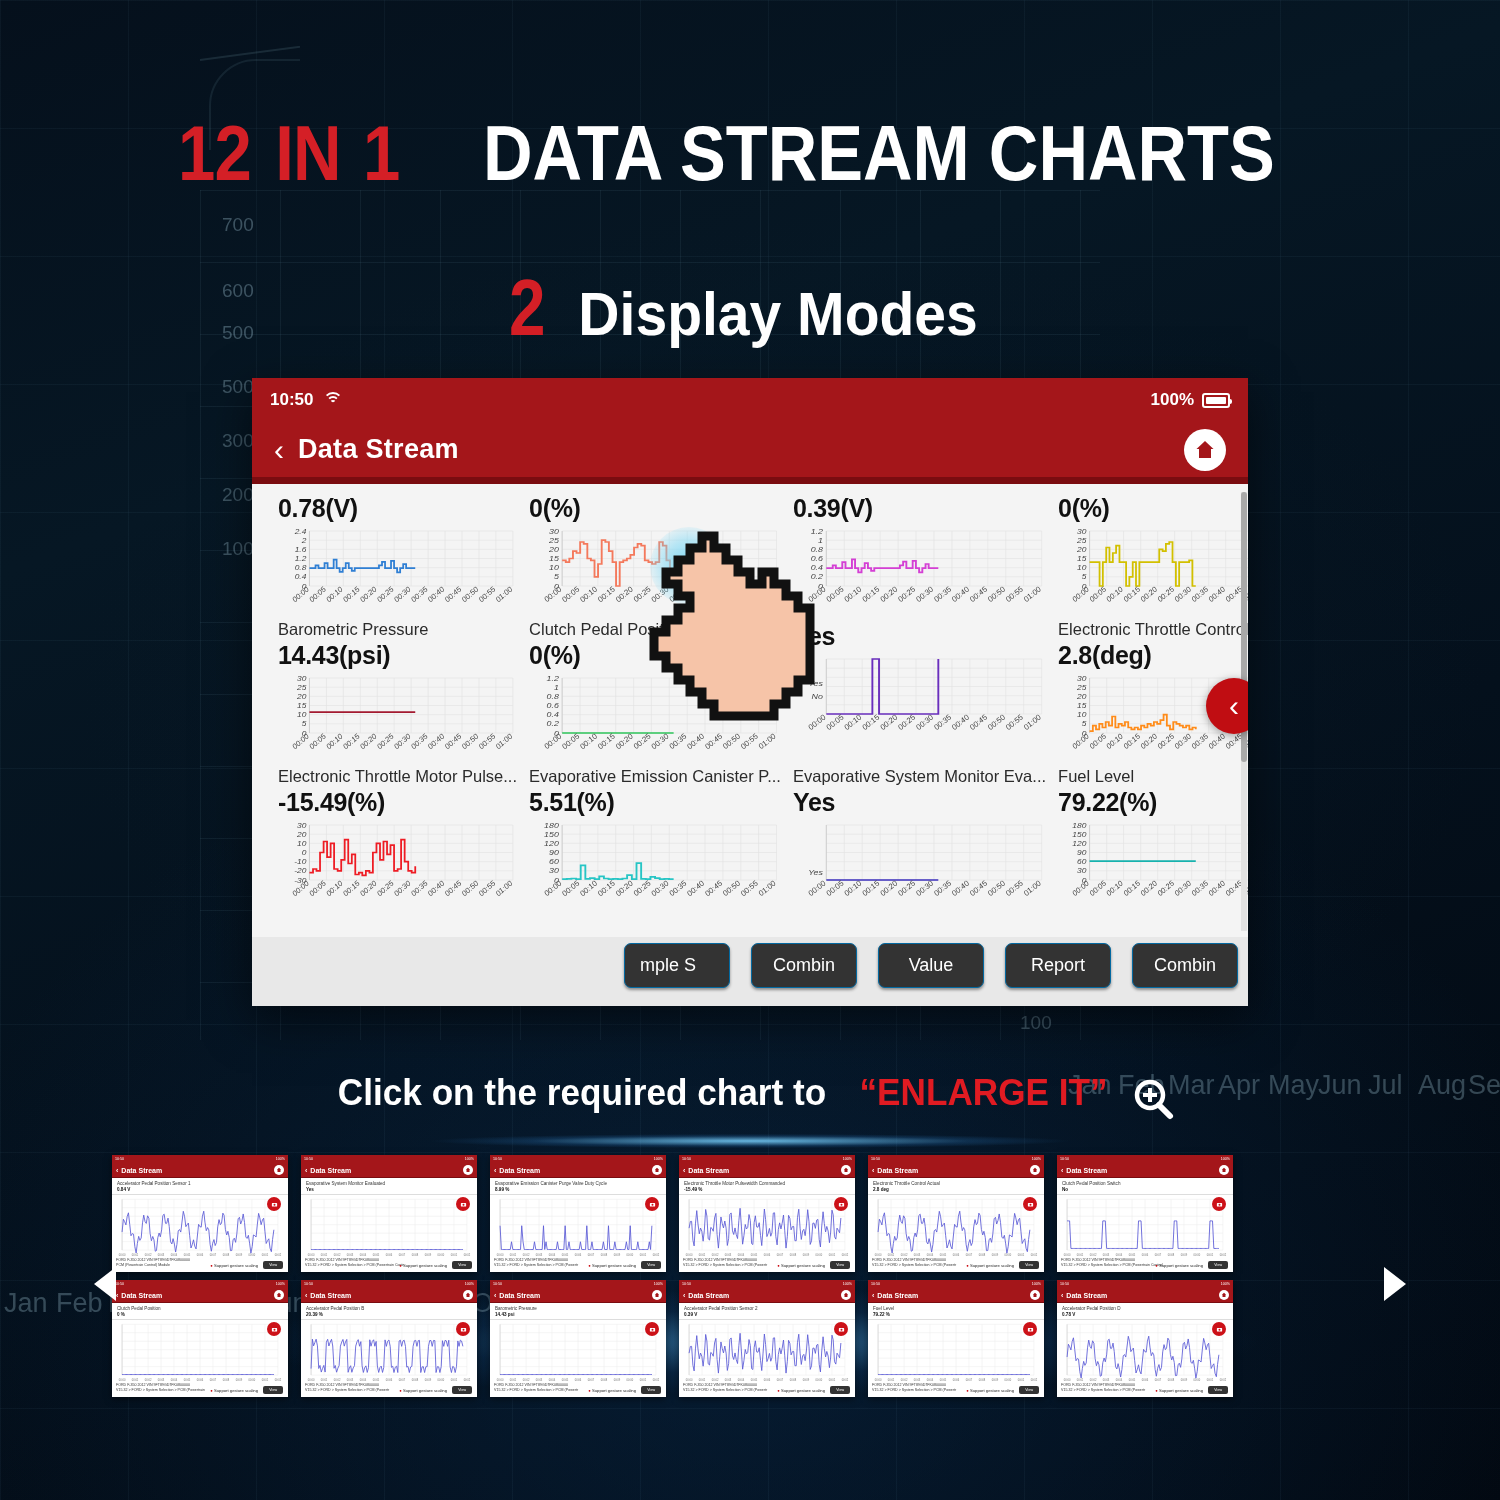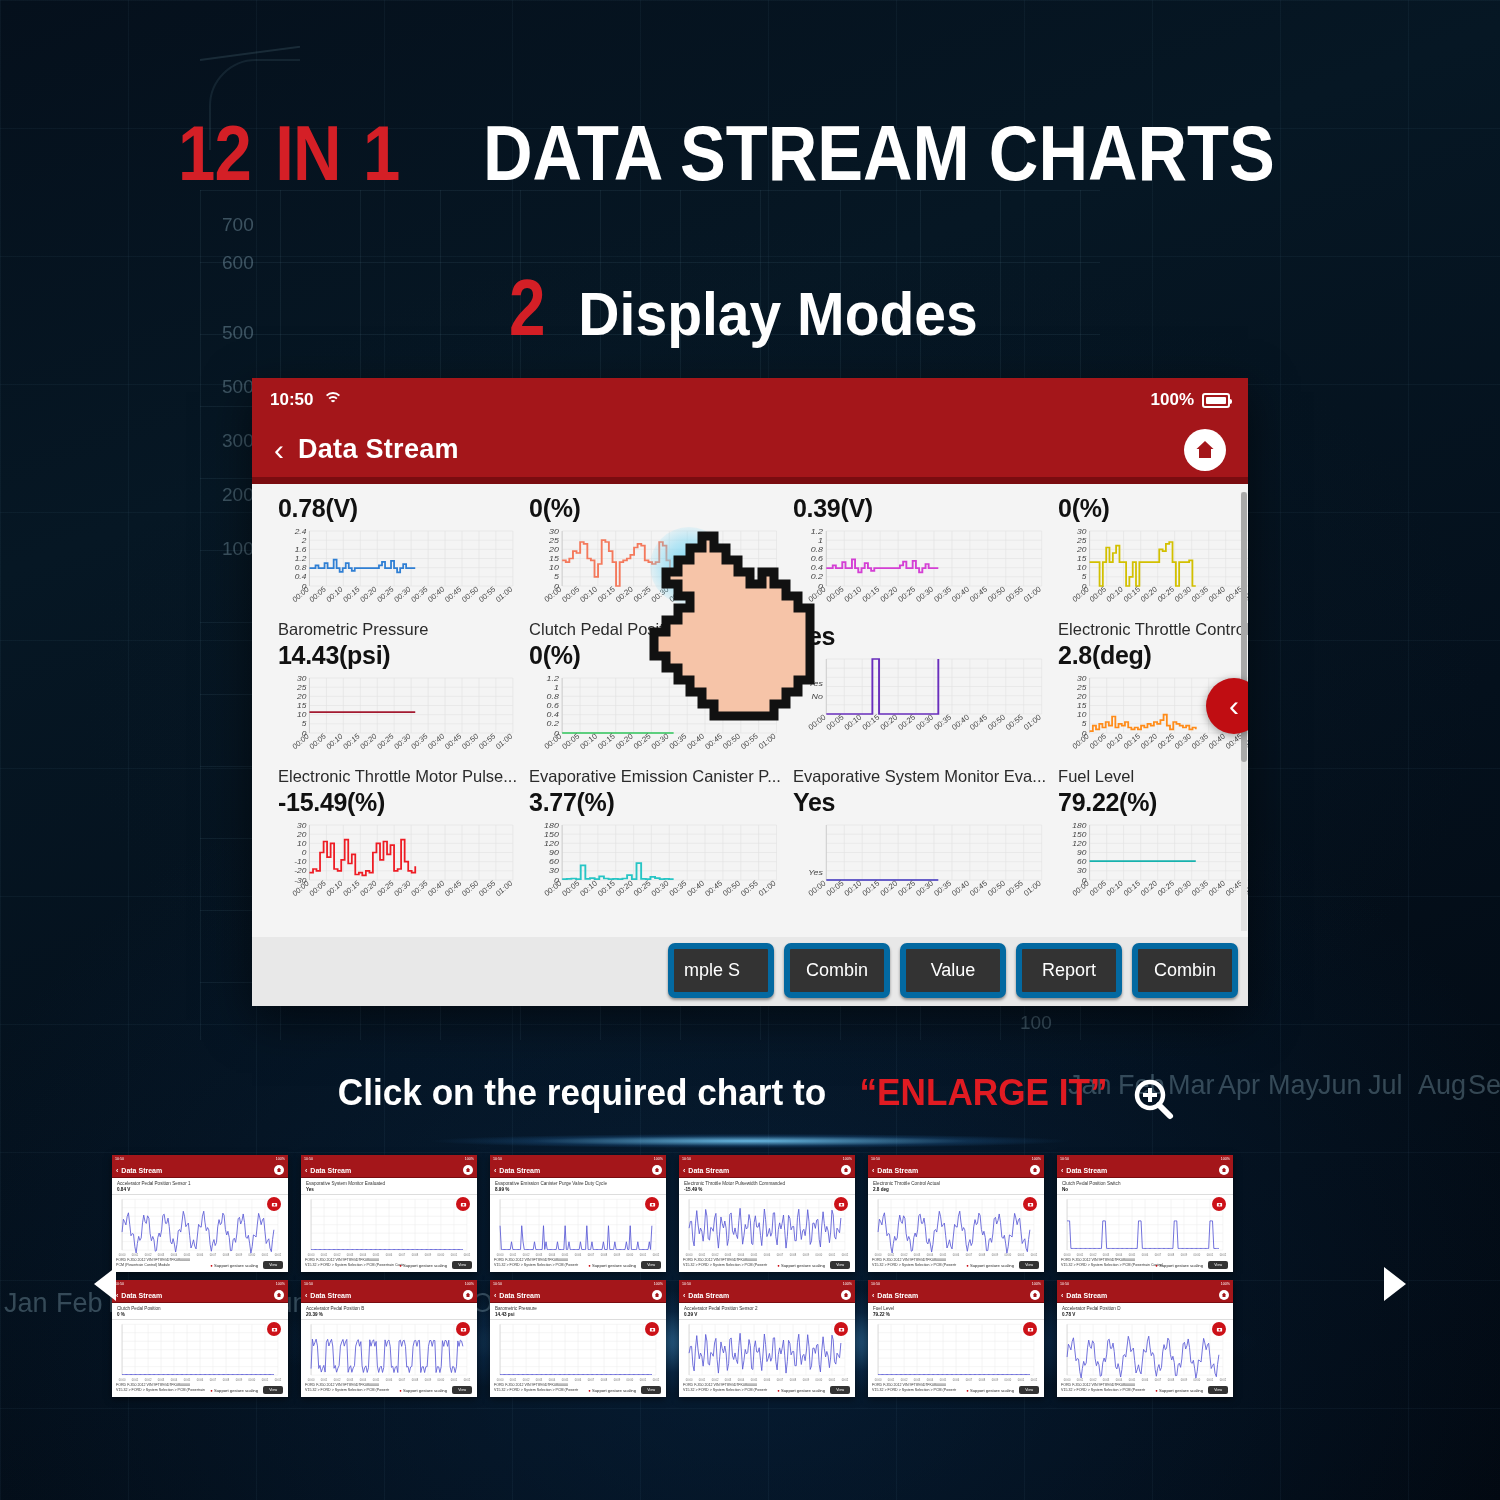--- a/index.html
+++ b/index.html
@@ -152,24 +152,24 @@
 
   #bottombar {
     height: 69px; background: #e8e8e8; position: relative; display: flex; align-items: center;
   }
   #veh-info { padding-left: 14px; font-size: 17px; color: #333; line-height: 1.55; white-space: nowrap;}
   #veh-info .ln2 { font-size: 18px; }
   #btn-row {
     position: absolute; right: 10px; top: 6px; display: flex; gap: 10px; align-items: center;
   }
   .tbtn {
-    background: #333333; color: #fff; border: 6px solid #0369a1; border-radius: 7px;
+    background: #333333; color: #fff; border: 1px solid #0369a1; border-radius: 7px;
     font-size: 18px; padding: 11px 0; width: 106px; text-align: center;
     box-shadow: 0 2px 3px rgba(0,0,0,0.4);
-    overflow: hidden; white-space: nowrap;
+    overflow: hidden; white-space: nowrap; margin-left: 11px;
   }
   .tbtn.clipped { width: 106px; text-indent: -18px; }
 
   
   #hand { position: absolute; left: 648px; top: 530px; width: 180px; height: 200px; }
   #touch-glow {
     position: absolute; left: 650px; top: 527px; width: 78px; height: 78px; border-radius: 50%;
     background: radial-gradient(circle, rgba(120,215,245,0.95) 0%, rgba(120,215,245,0.5) 45%, rgba(120,215,245,0.12) 72%, rgba(120,215,245,0) 100%);
   }
 
@@ -248,21 +248,21 @@
   <path d="M 1240,820 L 1500,900" stroke="rgba(150,195,215,0.14)" stroke-width="2" fill="none"></path>
   <path d="M 1300,1420 Q 1400,1380 1500,1430" stroke="rgba(150,195,215,0.16)" stroke-width="2" fill="none"></path>
   <path d="M 200,60 L 350,40 L 520,90 L 700,30" stroke="rgba(150,195,215,0.14)" stroke-width="2" fill="none"></path>
   <rect x="210" y="60" width="900" height="1000" rx="46" fill="none" stroke="rgba(150,195,215,0.10)" stroke-width="2"></rect>
 </svg>
 <div class="glow-bottom"></div>
 <div class="glow-mid"></div>
 
 <div id="bg-y-labels">
     <div class="bg-axis-label" style="left: 222px; top: 214px;">700</div>
-    <div class="bg-axis-label" style="left: 222px; top: 252px;">600</div>
+    <div class="bg-axis-label" style="left: 222px; top: 280px;">600</div>
     <div class="bg-axis-label" style="left: 222px; top: 322px;">500</div>
     <div class="bg-axis-label" style="left: 222px; top: 376px;">500</div>
     <div class="bg-axis-label" style="left: 222px; top: 430px;">300</div>
     <div class="bg-axis-label" style="left: 222px; top: 484px;">200</div>
     <div class="bg-axis-label" style="left: 222px; top: 538px;">100</div>
   </div>
 <div id="bg-months">
     <div class="bg-month" style="left: 1068px; top: 1070px;">Jan</div>
     <div class="bg-month" style="left: 1118px; top: 1070px;">Feb</div>
     <div class="bg-month" style="left: 1168px; top: 1070px;">Mar</div>
@@ -758,21 +758,21 @@
               <text class="xlab" x="159.3" y="64" transform="rotate(-42 159.3 64)" text-anchor="end">00:40</text>
               <text class="xlab" x="175.5" y="64" transform="rotate(-42 175.5 64)" text-anchor="end">00:45</text>
               <text class="xlab" x="191.7" y="64" transform="rotate(-42 191.7 64)" text-anchor="end">00:50</text>
               <text class="xlab" x="207.8" y="64" transform="rotate(-42 207.8 64)" text-anchor="end">00:55</text>
               <text class="xlab" x="224.0" y="64" transform="rotate(-42 224.0 64)" text-anchor="end">01:00</text>
   </svg>
           </div>
         </div>
         <div class="cell">
           <div class="cname">Evaporative Emission Canister P...</div>
-          <div class="cval">3.77(%)</div>
+          <div class="cval">5.51(%)</div>
           <div class="plotwrap">
             <svg viewBox="0 0 228 86" preserveAspectRatio="none">
     <line x1="30.0" y1="5" x2="30.0" y2="60" stroke="#e2e2e2" stroke-width="0.6"></line>
               <line x1="46.2" y1="5" x2="46.2" y2="60" stroke="#e2e2e2" stroke-width="0.6"></line>
               <line x1="62.3" y1="5" x2="62.3" y2="60" stroke="#e2e2e2" stroke-width="0.6"></line>
               <line x1="78.5" y1="5" x2="78.5" y2="60" stroke="#e2e2e2" stroke-width="0.6"></line>
               <line x1="94.7" y1="5" x2="94.7" y2="60" stroke="#e2e2e2" stroke-width="0.6"></line>
               <line x1="110.8" y1="5" x2="110.8" y2="60" stroke="#e2e2e2" stroke-width="0.6"></line>
               <line x1="127.0" y1="5" x2="127.0" y2="60" stroke="#e2e2e2" stroke-width="0.6"></line>
               <line x1="143.2" y1="5" x2="143.2" y2="60" stroke="#e2e2e2" stroke-width="0.6"></line>

